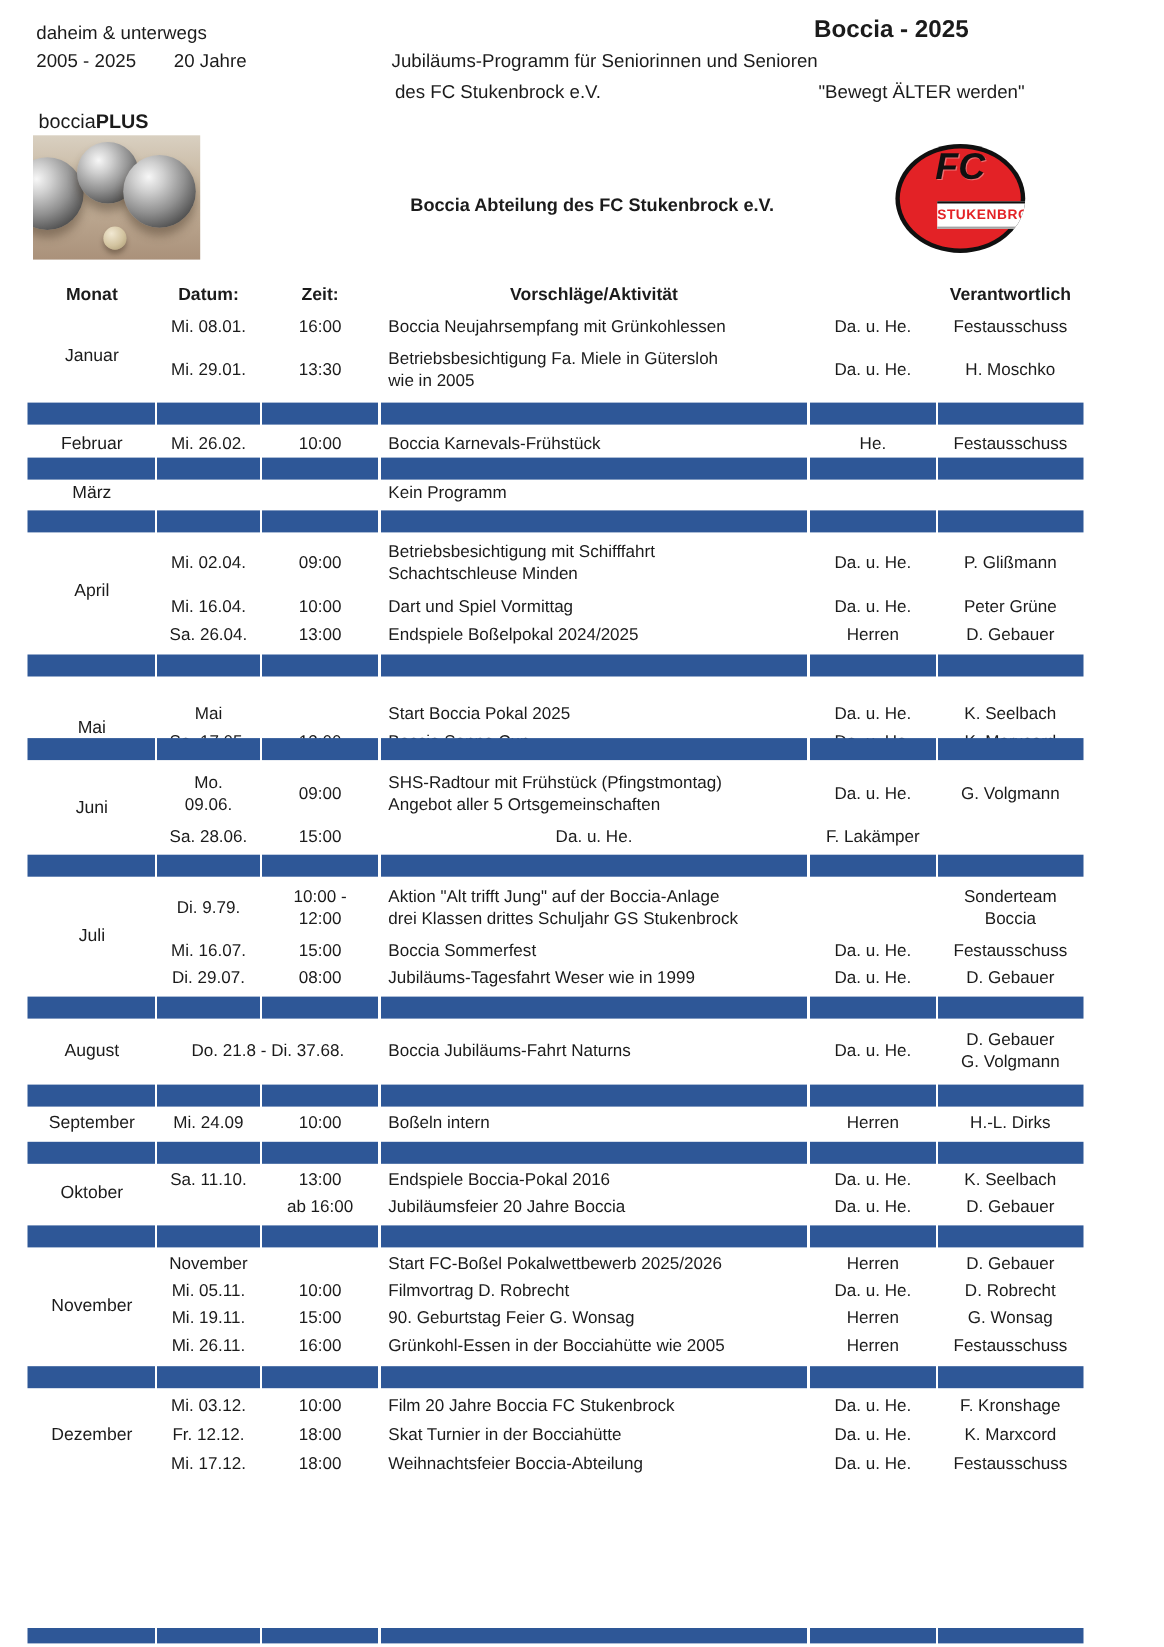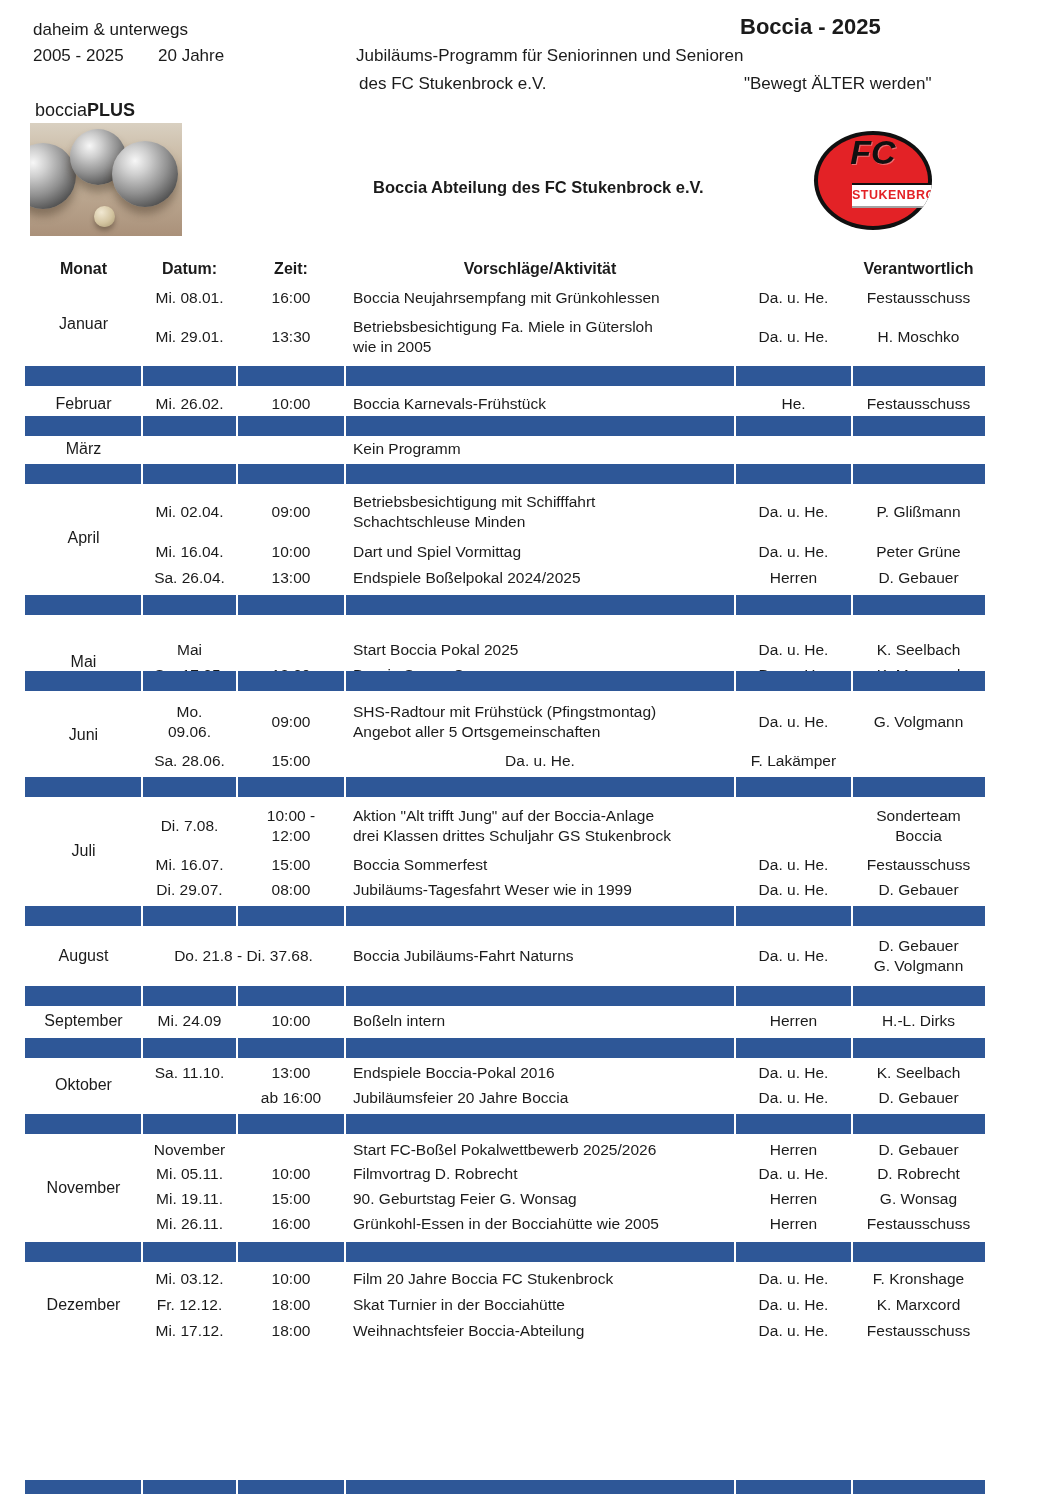--- a/index.html
+++ b/index.html
@@ -246,21 +246,21 @@
             <div class="cell">Da. u. He.</div>
             <div class="cell">F. Lakämper</div>
           </div>
         </div>
       </div>
       <div class="sep-bar" style="top: 777px;"></div>
       <div class="month-block" style="top: 800px; height: 102px;">
         <div class="month-label">Juli</div>
         <div class="rows">
           <div class="event-row" style="height: 52px;">
-            <div class="cell">Di. 7.08.</div>
+            <div class="cell">Di. 9.79.</div>
             <div class="cell">10:00 -
 12:00</div>
             <div class="c-akt">Aktion "Alt trifft Jung" auf der Boccia-Anlage
 drei Klassen drittes Schuljahr GS Stukenbrock</div>
             <div class="cell"></div>
             <div class="cell">Sonderteam
 Boccia</div>
           </div>
           <div class="event-row" style="height: 26px;">
             <div class="cell">Mi. 16.07.</div>

